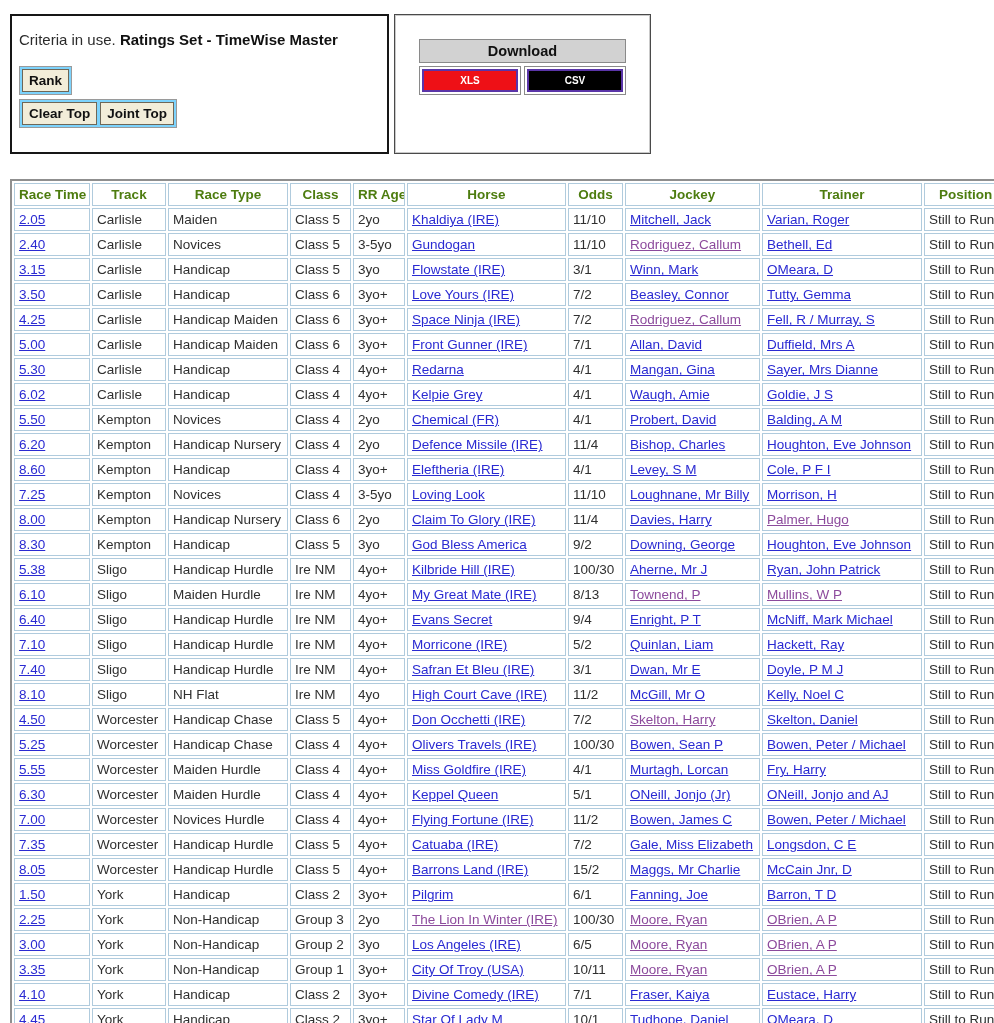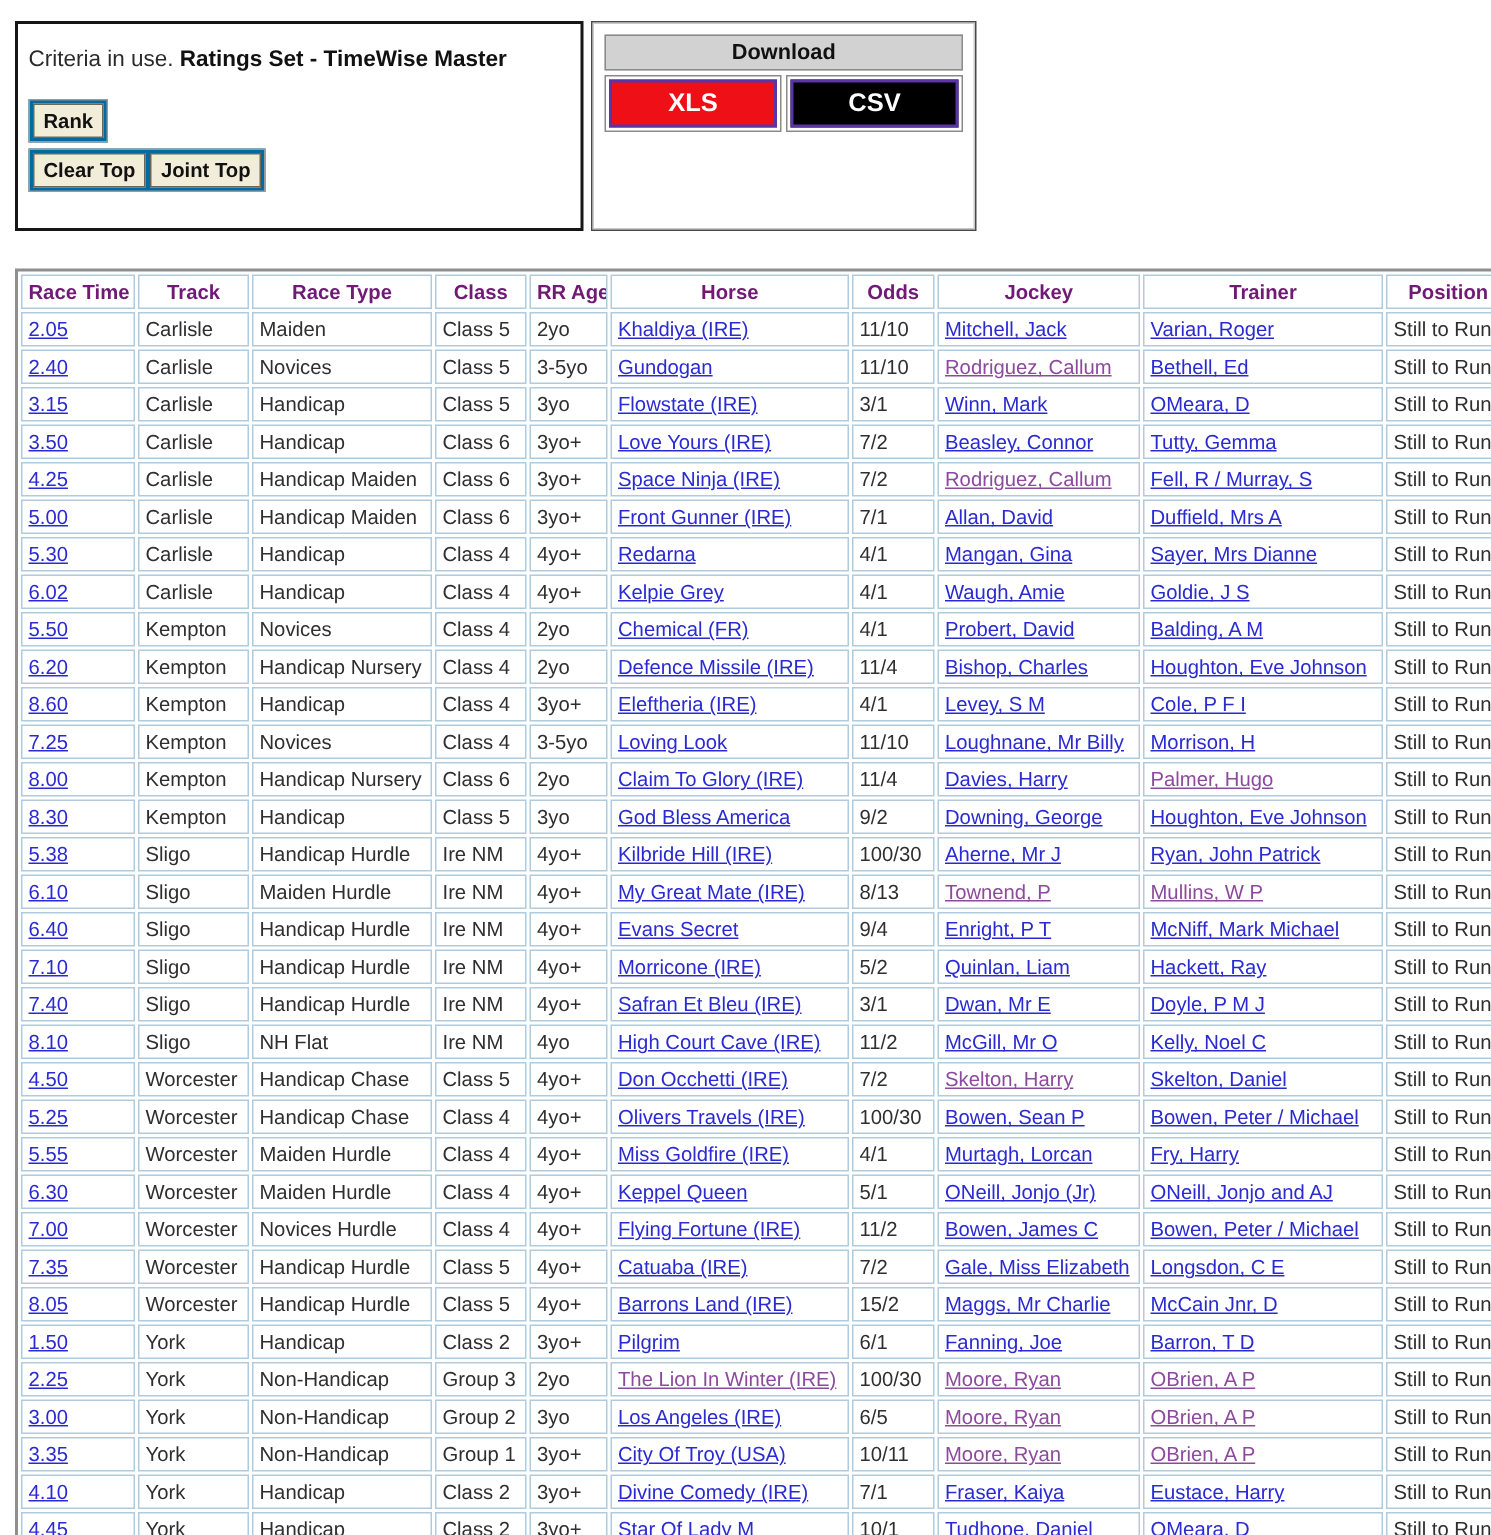--- a/index.html
+++ b/index.html
@@ -17,50 +17,50 @@
   .top-section { display:flex; align-items:stretch; gap:5px; margin-bottom:25px; }
   .criteria-box {
     width: 379px; box-sizing:border-box;
     border: 2px solid #161616;
     padding: 14px 7px 24px 7px;
     background:#fff;
   }
   .criteria-line { font-size:15px; line-height:1.35; color:#2b2b2b; white-space:nowrap; }
   .criteria-line b { color:#111; }
   .btn-wrap {
-    display:inline-block; border:1px solid #9a9a9a; padding:2px; background:#0369a1;
+    display:inline-block; border:1px solid #9a9a9a; padding:2px; background:#7dd3fc;
   }
   .rank-row { margin-top:16px; }
   .pair-row { margin-top:4px; }
   .ui-btn {
     font-family:"Liberation Sans", sans-serif;
     font-weight:bold; font-size:13.5px; color:#111;
     background: var(--button-face, #f2edd9);
     border:1px solid #6e6757;
     padding:3px 6px;
     cursor:pointer;
   }
   .pair-row .ui-btn + .ui-btn { margin-left:3px; }
 
   .download-box {
     width:257px; box-sizing:border-box;
     border:1px solid #4a4a4a;
     box-shadow: inset 0 0 0 1px #c9c9c9;
-    padding:5px;
+    padding:21px;
     background:#fff;
   }
   .download-table { border-collapse:separate; border-spacing:3px; width:100%; }
   .download-title {
     background:#d2d2d2; border:1px solid #8a8a8a;
     text-align:center; font-weight:bold; font-size:14.5px; color:#111;
     padding:3px 2px;
   }
   .download-cell { border:1px solid #8a8a8a; padding:2px; width:50%; }
   .dl-btn {
-    display:block; text-align:center; font-weight:bold; font-size:17px;
+    display:block; text-align:center; font-weight:bold; font-size:10px;
     color:#fff !important; text-decoration:none;
     border:2px solid var(--dl-border, #5a35a8);
     padding:4px 0;
   }
   .dl-xls { background: var(--xls-bg, #ee1016); }
   .dl-csv { background: var(--csv-bg, #000); }
 
   
   .main-table {
     border-collapse:separate; border-spacing:2px;
@@ -73,21 +73,21 @@
     border:1px solid var(--cell-border, #b0cbdd);
     padding:1px 4px;
     font-size:13.5px;
     height:19px;
     white-space:nowrap;
     overflow:hidden;
     text-align:left;
     color:#2f2f2f;
     background:#fff;
   }
-  .main-table th { font-weight:bold; text-align:center; color:#701a75; }
+  .main-table th { font-weight:bold; text-align:center; color:#4d7c0f; }
   .col-time{width:66px}.col-track{width:64px}.col-racetype{width:110px}
   .col-class{width:51px}.col-rrage{width:42px}.col-horse{width:149px}
   .col-odds{width:45px}.col-jockey{width:125px}.col-trainer{width:150px}
   .col-position{width:73px}
 </style>
 </head>
 <body>
 
 <div class="top-section">
 

